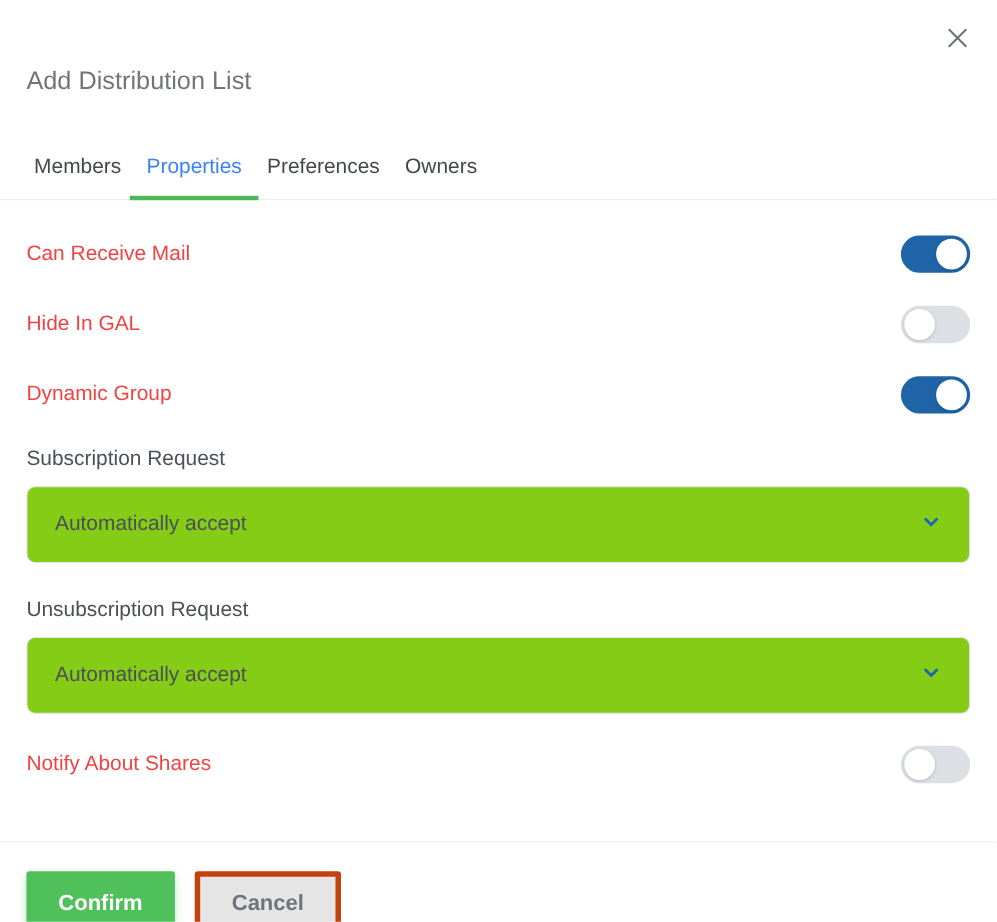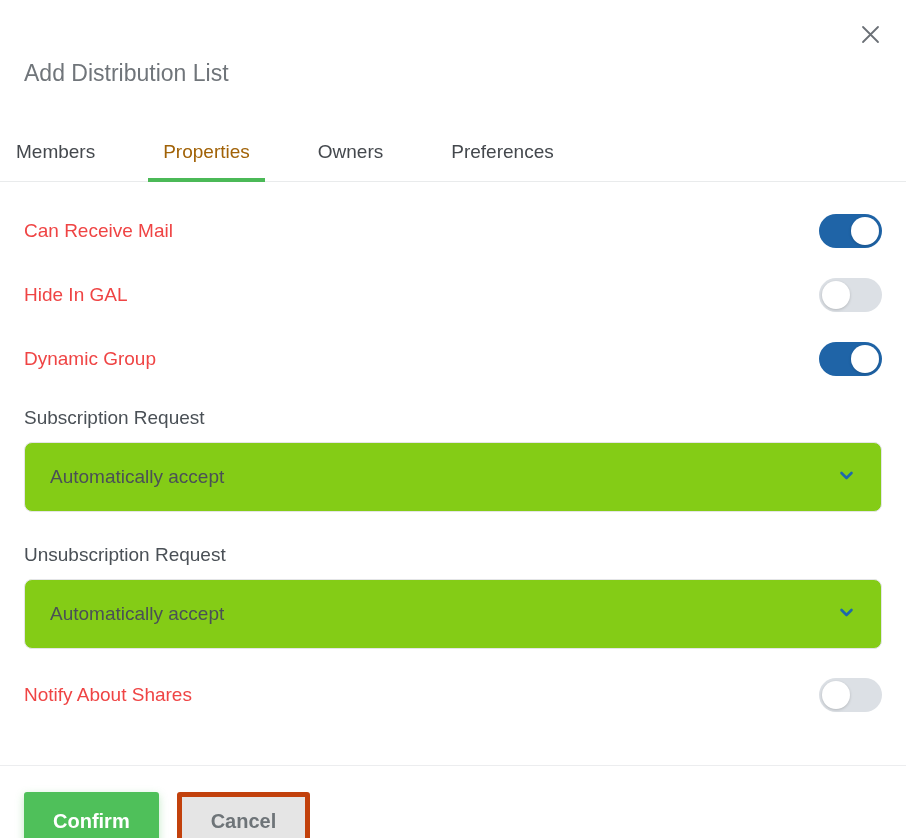--- a/index.html
+++ b/index.html
@@ -16,31 +16,31 @@
   .header { padding: 20px 24px 0 24px; position: relative; }
   .title { font-size: 23px; line-height: 28px; color: #70757a; font-weight: 400; margin-top: 39px; }
   .close-btn {
     position: absolute; top: 20px; right: 20px;
     width: 32px; height: 32px; border: none; background: transparent;
     display: flex; align-items: center; justify-content: center; cursor: pointer;
   }
 
   
   .tabs {
-    display: flex; gap: 68px;
-    padding: 0 16px;
+    display: flex; gap: 23px;
+    padding: 0 31px;
     margin-top: 34px;
     border-bottom: 1px solid #e9ebec;
   }
   .tab {
     font-size: 19px; color: #44484d;
     padding: 20px 0 18px 0;
     position: relative; cursor: pointer; white-space: nowrap;
   }
-  .tab[data-active="true"] { color: #a16207; }
+  .tab[data-active="true"] { color: #3b82f6; }
   .tab[data-active="true"]::after {
     content: ""; position: absolute; left: -15px; right: -15px; bottom: -1px;
     height: 4px; background: #4bb957;
   }
 
   
   .content { padding: 17px 24px 0 24px; flex: 1; }
   .toggle-row { display: flex; justify-content: space-between; align-items: center; height: 64px; }
   .toggle-row.notify { margin-top: 14px; }
   .row-label { font-size: 19px; color: #ef4444; }
@@ -103,22 +103,22 @@
         <svg width="23" height="23" viewBox="0 0 23 23">
           <path d="M4 4 L19 19 M19 4 L4 19" stroke="#6b7076" stroke-width="1.8" stroke-linecap="round" fill="none"></path>
         </svg>
       </span>
     </button>
   </div>
 
   <div class="tabs">
     <div class="tab" data-active="false">Members</div>
     <div class="tab" data-active="true">Properties</div>
+    <div class="tab" data-active="false">Preferences</div>
     <div class="tab" data-active="false">Owners</div>
-    <div class="tab" data-active="false">Preferences</div>
   </div>
 
   <div class="content">
 
     <div class="toggle-row">
       <span class="row-label">Can Receive Mail</span>
       <button class="toggle" data-state="on">
         <span class="knob"></span>
       </button>
     </div>

